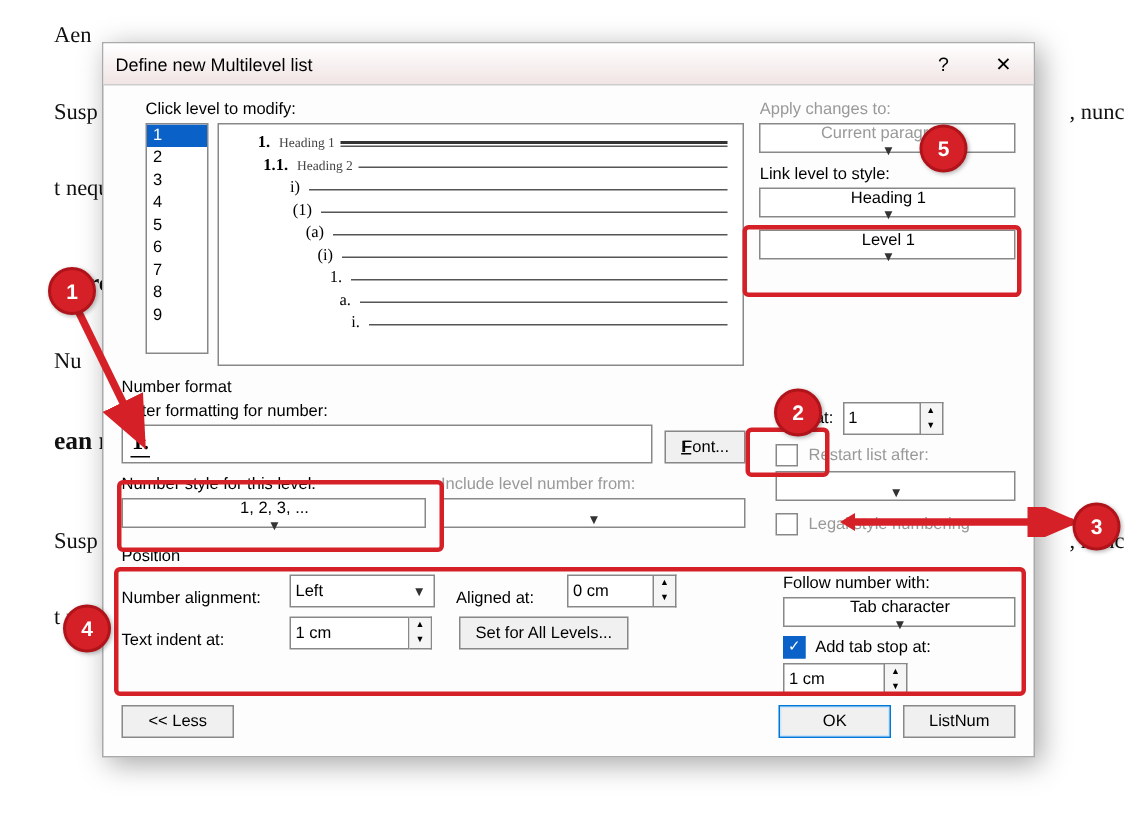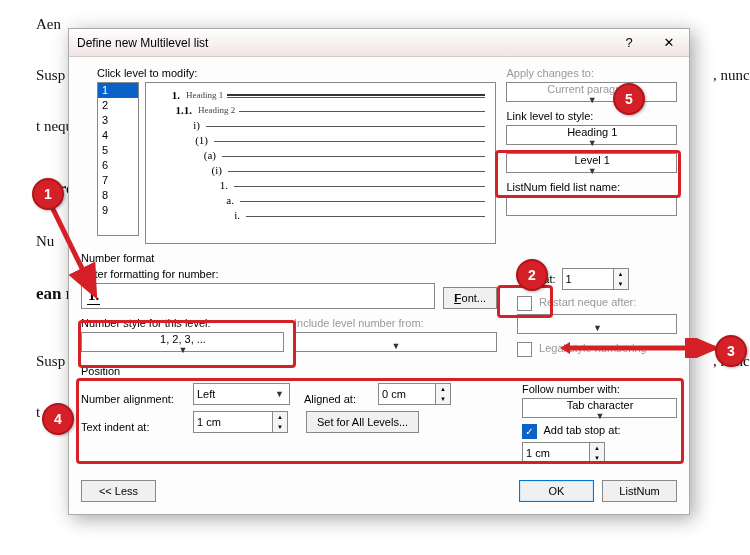--- a/index.html
+++ b/index.html
@@ -140,21 +140,21 @@
   .two-col > div { flex:1; }
   .pos-content { padding: 6px 10px 10px 10px; }
   .pos-row { display:flex; align-items:flex-end; margin-bottom: 6px; flex-wrap:wrap; gap: 4px;}
   .pos-label { width: 108px; }
   .pos-sel { width: 90px; }
   .pos-label2 { margin-left: 10px; width: 70px; }
   .follow-col { margin-left: auto; width: 155px;}
   .chk { width:13px;height:13px;border:1px solid #888;display:inline-flex;align-items:center;justify-content:center;background:#fff;font-size:10px;line-height:1;vertical-align:middle;margin-right:4px;}
   .chk.checked{background:#0a62c9;border-color:#0a62c9;color:#fff;}
 
-  .bottom-row { display:flex; gap: 8px; margin-top: 10px; align-items:flex-end;}
+  .bottom-row { display:flex; gap: 8px; align-items:flex-end;}
   .bottom-row .spacer{flex:1;}
   .btn.wide{ width: 75px; justify-content:center;}
 
   
   .marker {
     position: absolute;
     width: 28px; height: 28px;
     border-radius: 50%;
     background: #d62027;
     border: 2px solid #b0141a;
@@ -271,24 +271,20 @@
             <span>Heading 1</span>
               <span class="arrow">▼</span>
           </div>
         </div>
         <div class="rc-group">
           <div class="select w-full">
             <span>Level 1</span>
               <span class="arrow">▼</span>
           </div>
         </div>
-        <div class="rc-group">
-          <span class="sec-label">ListNum field list name:</span>
-          <input class="input w-full" value="" style="">
-        </div>
       </div>
     </div>
 
     <div style="clear:both;"></div>
     <div class="section-title">Number format</div>
 
     <div style="display:flex; gap:20px;">
       <div style="flex:1;">
         <span class="sec-label">Enter formatting for number:</span>
         <div class="nf-row">
@@ -327,21 +323,21 @@
           <div class="spinner">
             <input class="input" value="1" style="">
             <div class="spinbtns">
                 <div>▲</div>
                 <div>▼</div>
               </div>
           </div>
         </div>
         <div style="margin-top:6px; color:#999;">
           <span class="chk"></span>
-          <span>Restart neque after:</span>
+          <span>Restart list after:</span>
         </div>
         <div class="select w-full disabled" style="margin-top:3px;">
           <span></span>
             <span class="arrow">▼</span>
         </div>
         <div style="margin-top:8px; color:#999;">
           <span class="chk"></span>
           <span>Legal style numbering</span>
         </div>
       </div>

